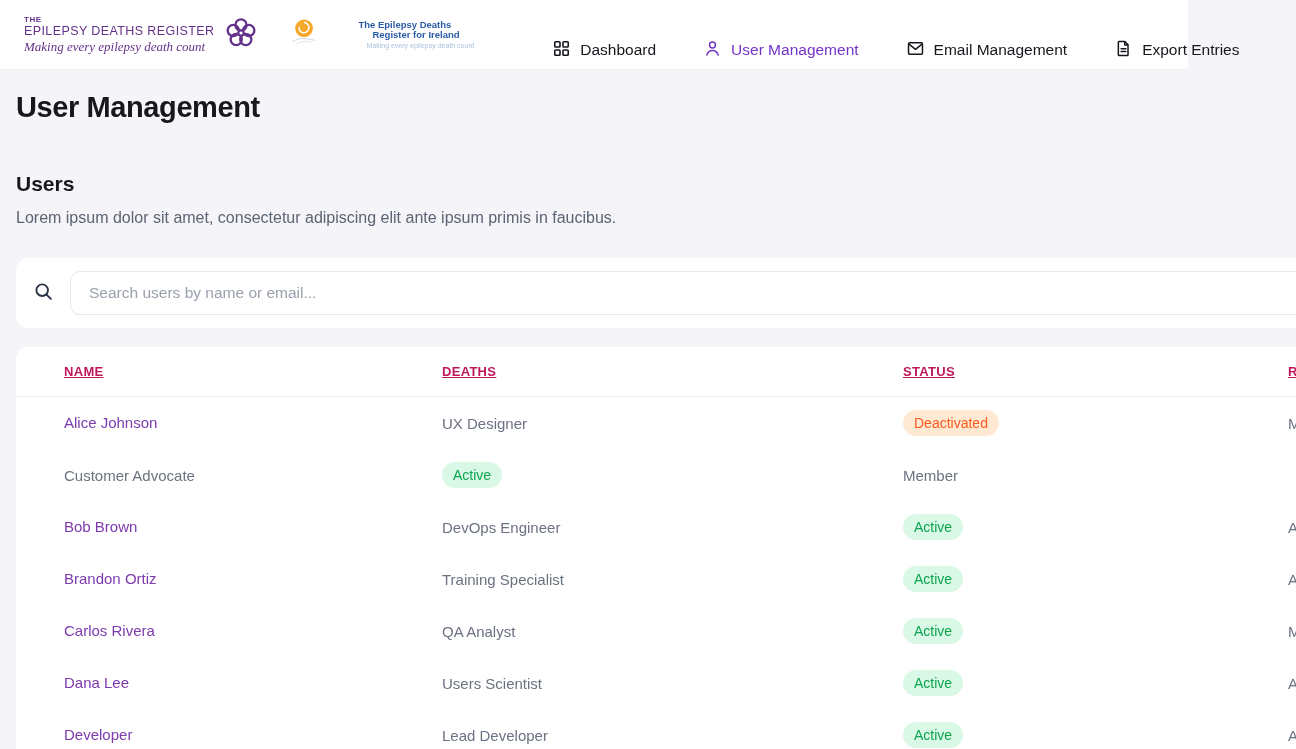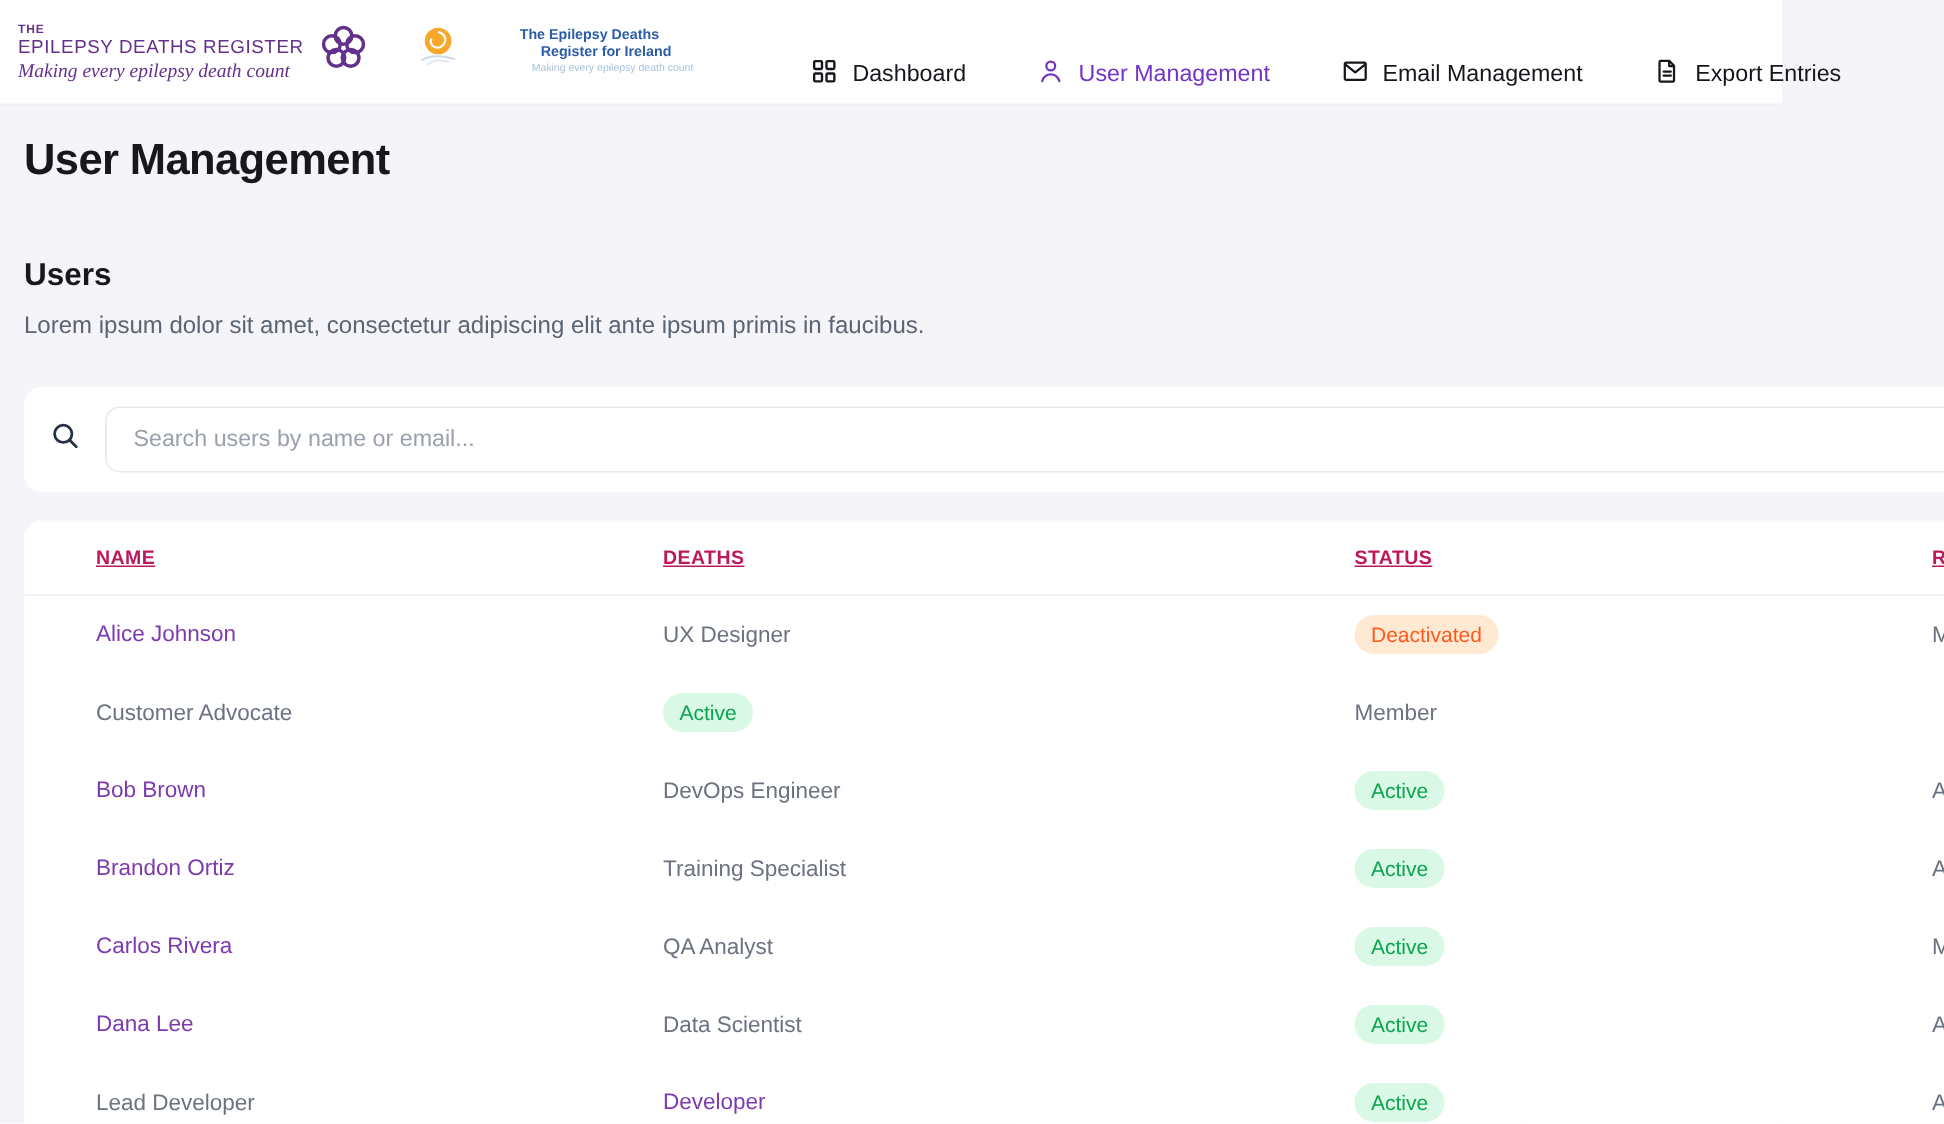--- a/index.html
+++ b/index.html
@@ -7,21 +7,21 @@
   body {
     font-family:"Liberation Sans", sans-serif;
     background:#f5f4f9;
     color:#17181c;
   }
 
   
   .topbar {
     width:1188px; height:70px; background:#fff;
     display:flex; align-items:center;
-    padding-left:12px; border-bottom:1px solid #eef0f3;
+    padding-left:24px; border-bottom:1px solid #eef0f3;
   }
   .logo1 { display:flex; align-items:center; gap:9px; color:var(--brand-purple); }
   .logo1-line1 { font-size:8px; font-weight:700; letter-spacing:.6px; }
   .logo1-line2 { font-size:12.5px; font-weight:400; letter-spacing:.4px; white-space:nowrap; }
   .logo1-tag   { font-size:13px; font-style:italic; font-family:"Liberation Serif", serif; white-space:nowrap; margin-top:1px; }
   .logo2 { display:flex; align-items:flex-start; gap:5px; margin-left:32px; }
   .logo2-text { line-height:1.15; padding-top:3px;margin-left:34px; }
   .logo2-line1, .logo2-line2 { font-size:9.5px; font-weight:700; color:#2a5ca8; white-space:nowrap; }
   .logo2-line2 { padding-left:14px; }
   .logo2-tag { font-size:7px; color:#a9c2de; white-space:nowrap; padding-left:8px; margin-top:1px; }
@@ -197,25 +197,25 @@
           <div class="cell cell-role">Admin</div>
         </div>
         <div class="trow">
           <div class="cell"><a class="name-link">Carlos Rivera</a></div>
           <div class="cell cell-title">QA Analyst</div>
           <div class="cell"><span class="badge badge-active">Active</span></div>
           <div class="cell cell-role">Member</div>
         </div>
         <div class="trow">
           <div class="cell"><a class="name-link">Dana Lee</a></div>
-          <div class="cell cell-title">Data Scientist</div>
-          <div class="cell"><span class="badge badge-active">Active</span></div>
-          <div class="cell cell-role">Admin</div>
-        </div>
-        <div class="trow">
+          <div class="cell cell-title">Users Scientist</div>
+          <div class="cell"><span class="badge badge-active">Active</span></div>
+          <div class="cell cell-role">Admin</div>
+        </div>
+        <div class="trow">
+          <div class="cell"><a class="name-link">Developer</a></div>
           <div class="cell cell-title">Lead Developer</div>
-          <div class="cell"><a class="name-link">Developer</a></div>
           <div class="cell"><span class="badge badge-active">Active</span></div>
           <div class="cell cell-role">Admin</div>
         </div>
       </div>
   </div>
 </main>
 
 </body></html>

